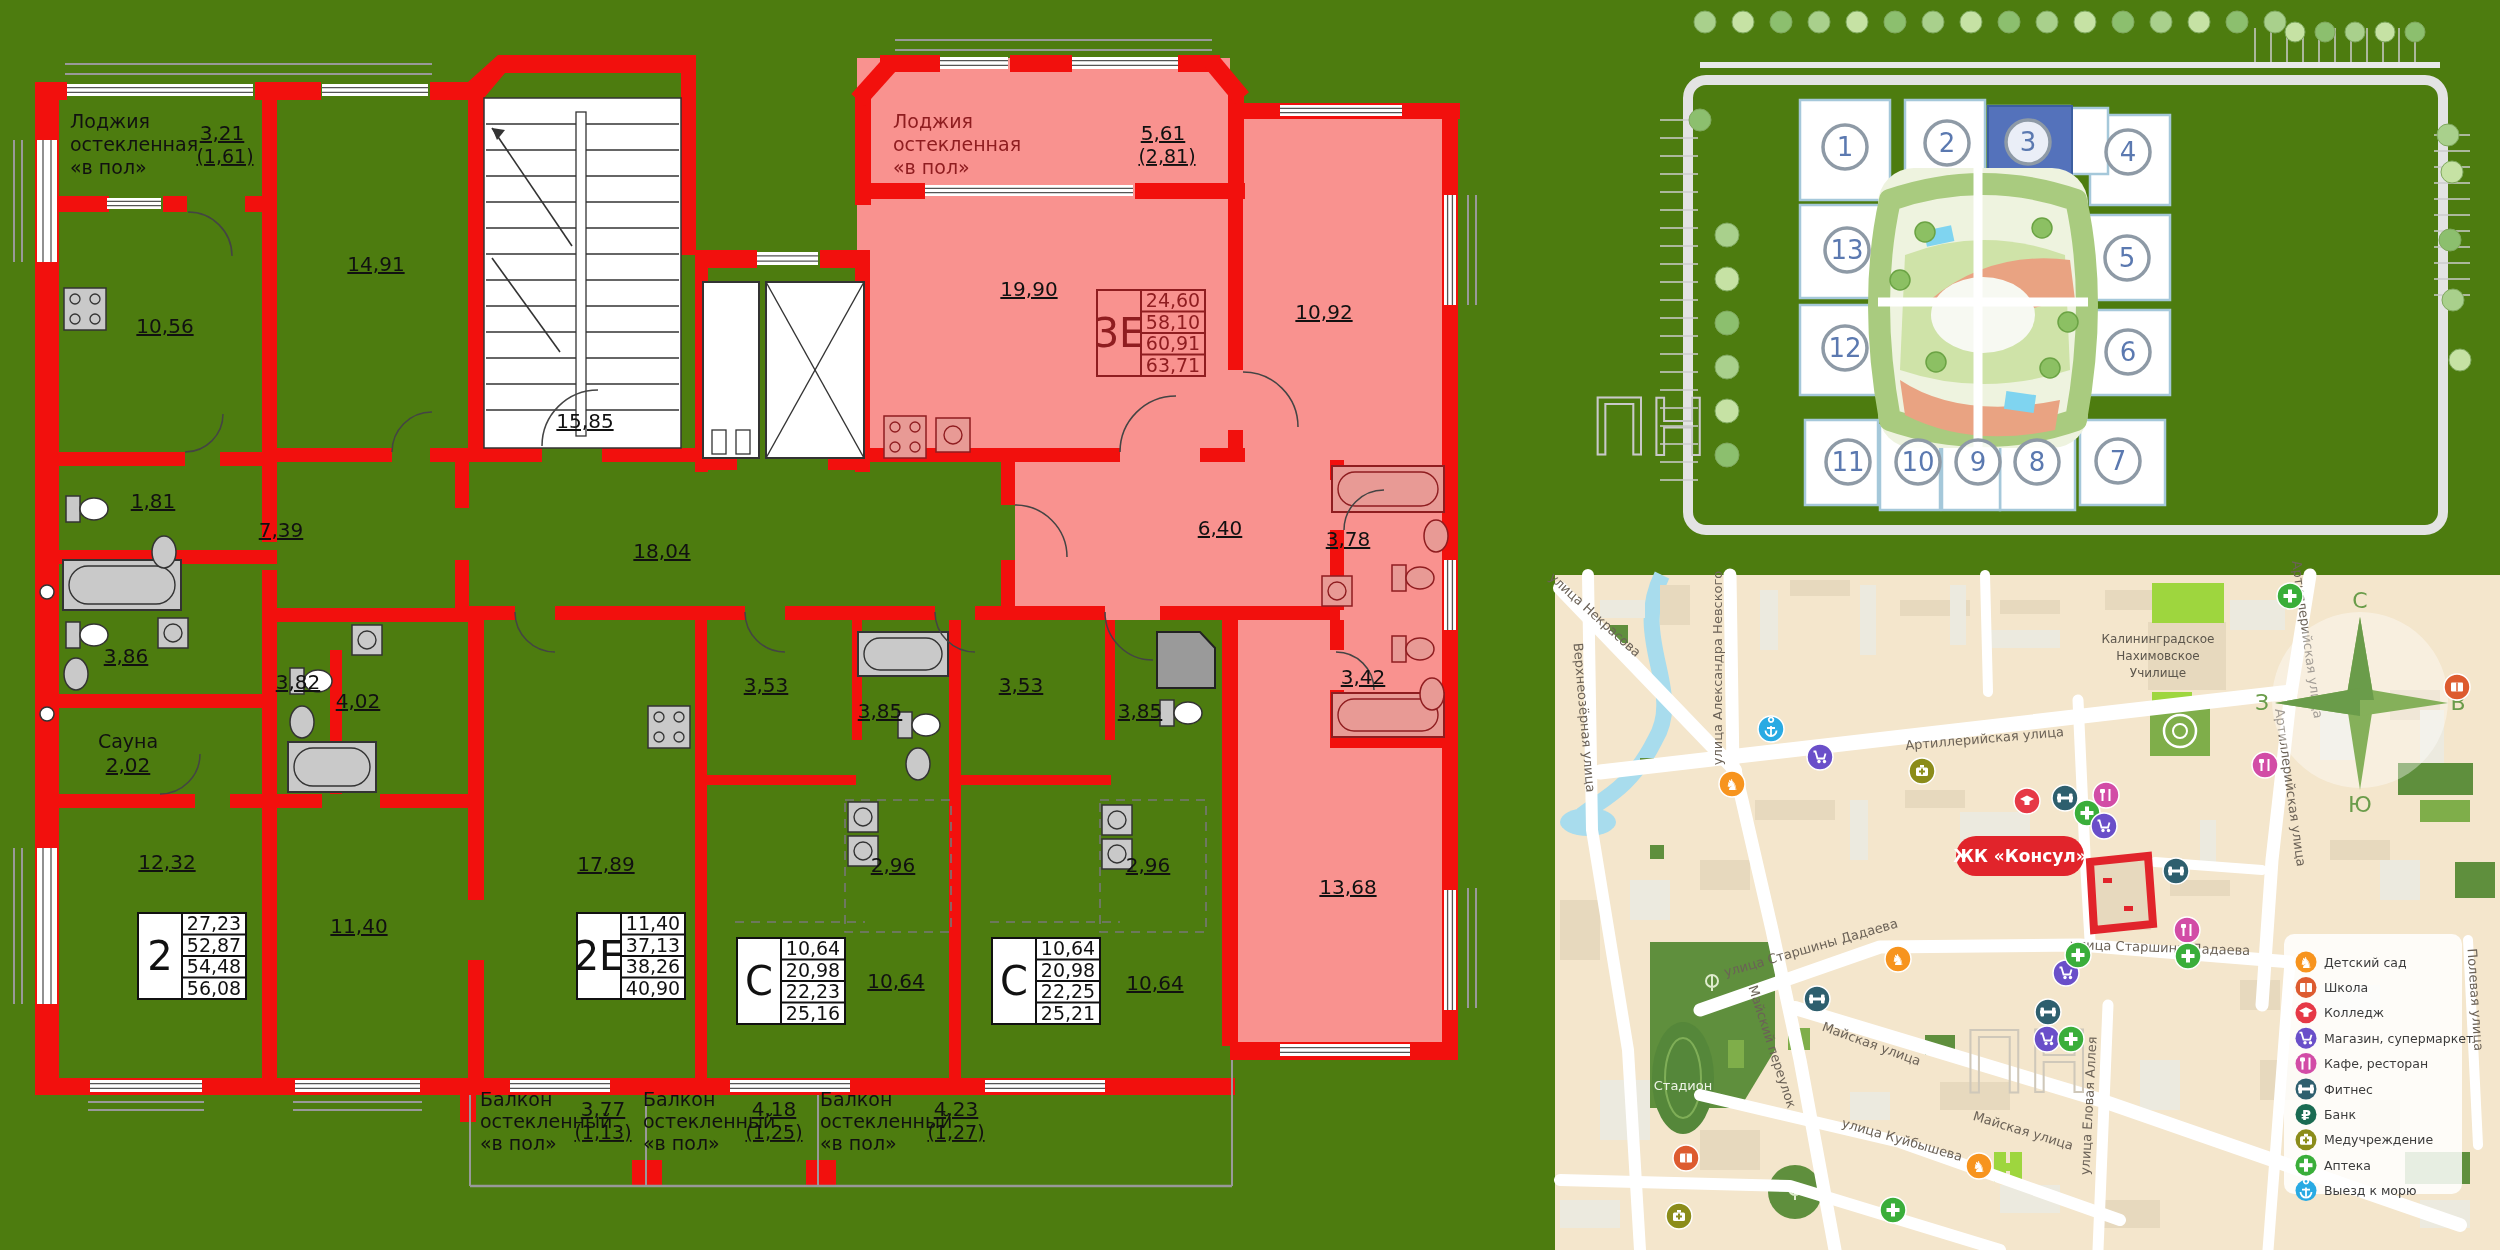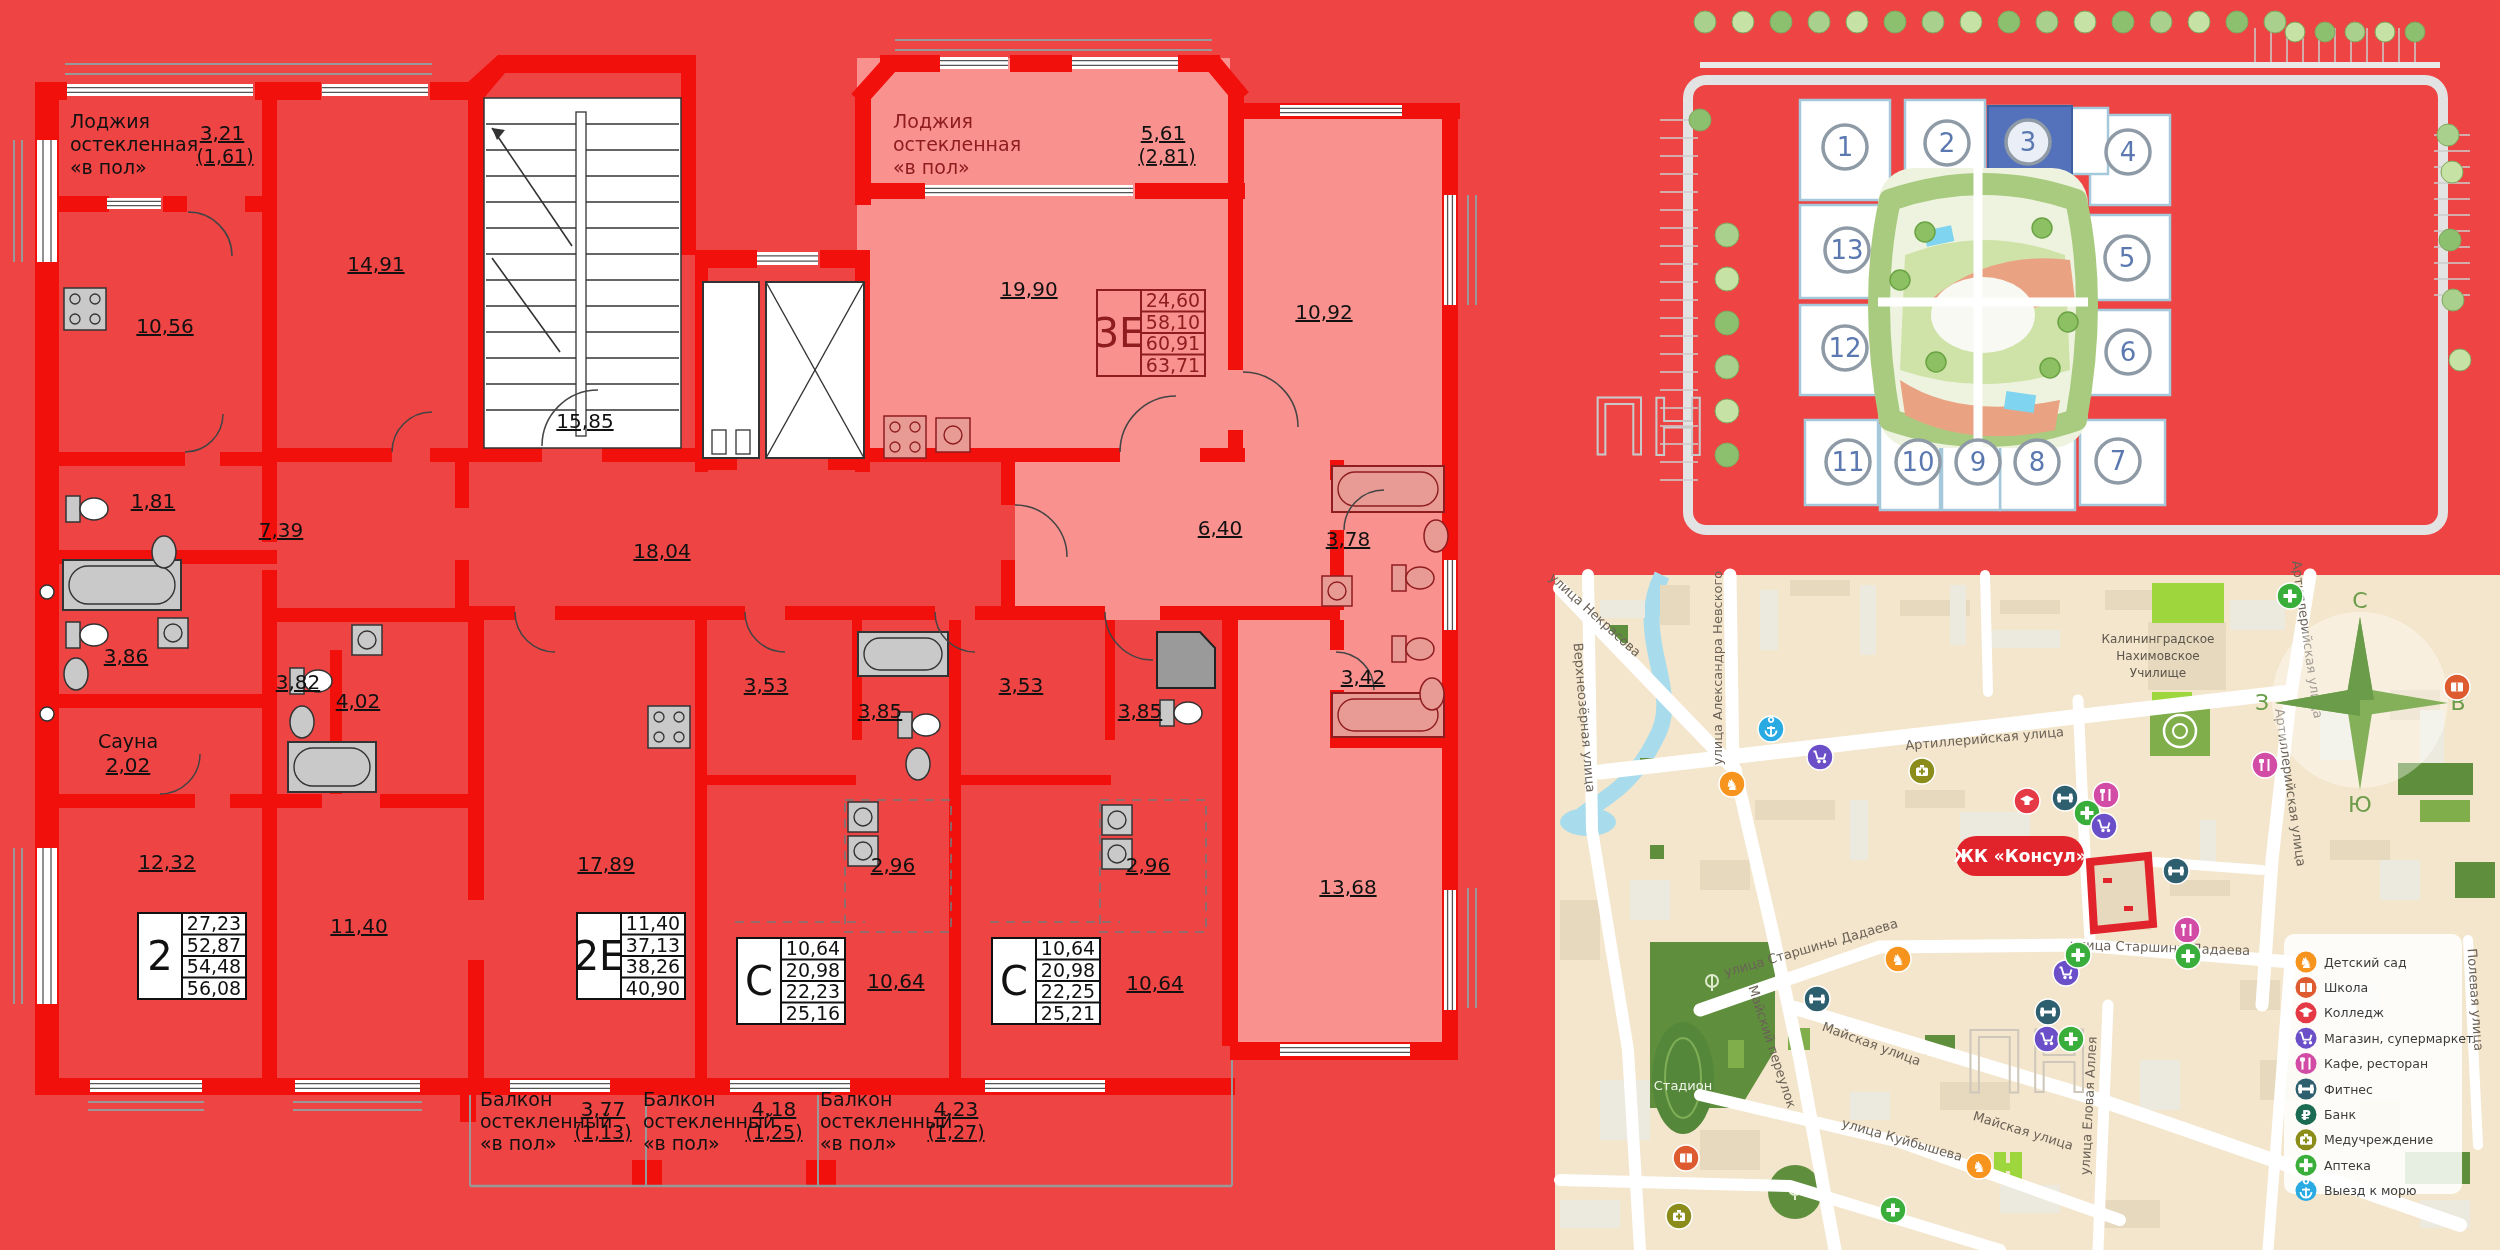--- a/index.html
+++ b/index.html
@@ -1,16 +1,16 @@
 <!DOCTYPE html>
 <html><head>
 <meta charset="utf-8">
 <style>
   html,body{margin:0;padding:0;background:#fff;}
-  #page{position:relative;width:2500px;height:1250px;background:#ef4444;overflow:hidden;
+  #page{position:relative;width:2500px;height:1250px;background:#4d7c0f;overflow:hidden;
         font-family:"DejaVu Sans",sans-serif;}
   svg{position:absolute;left:0;top:0;}
   text{font-family:"DejaVu Sans",sans-serif;}
   .t-title{font-size:19px;fill:#111;}
   .t-area{font-size:20px;fill:#111;text-decoration:underline;}
   .t-sub{font-size:19px;fill:#111;text-decoration:underline;}
   .pk .t-title,.pk.t-title{fill:#8f1d20;}
   .tbl-type{font-size:40px;fill:#111;}
   .tbl-val{font-size:19px;fill:#111;}
   .street{font-size:13px;fill:#6b6257;}

